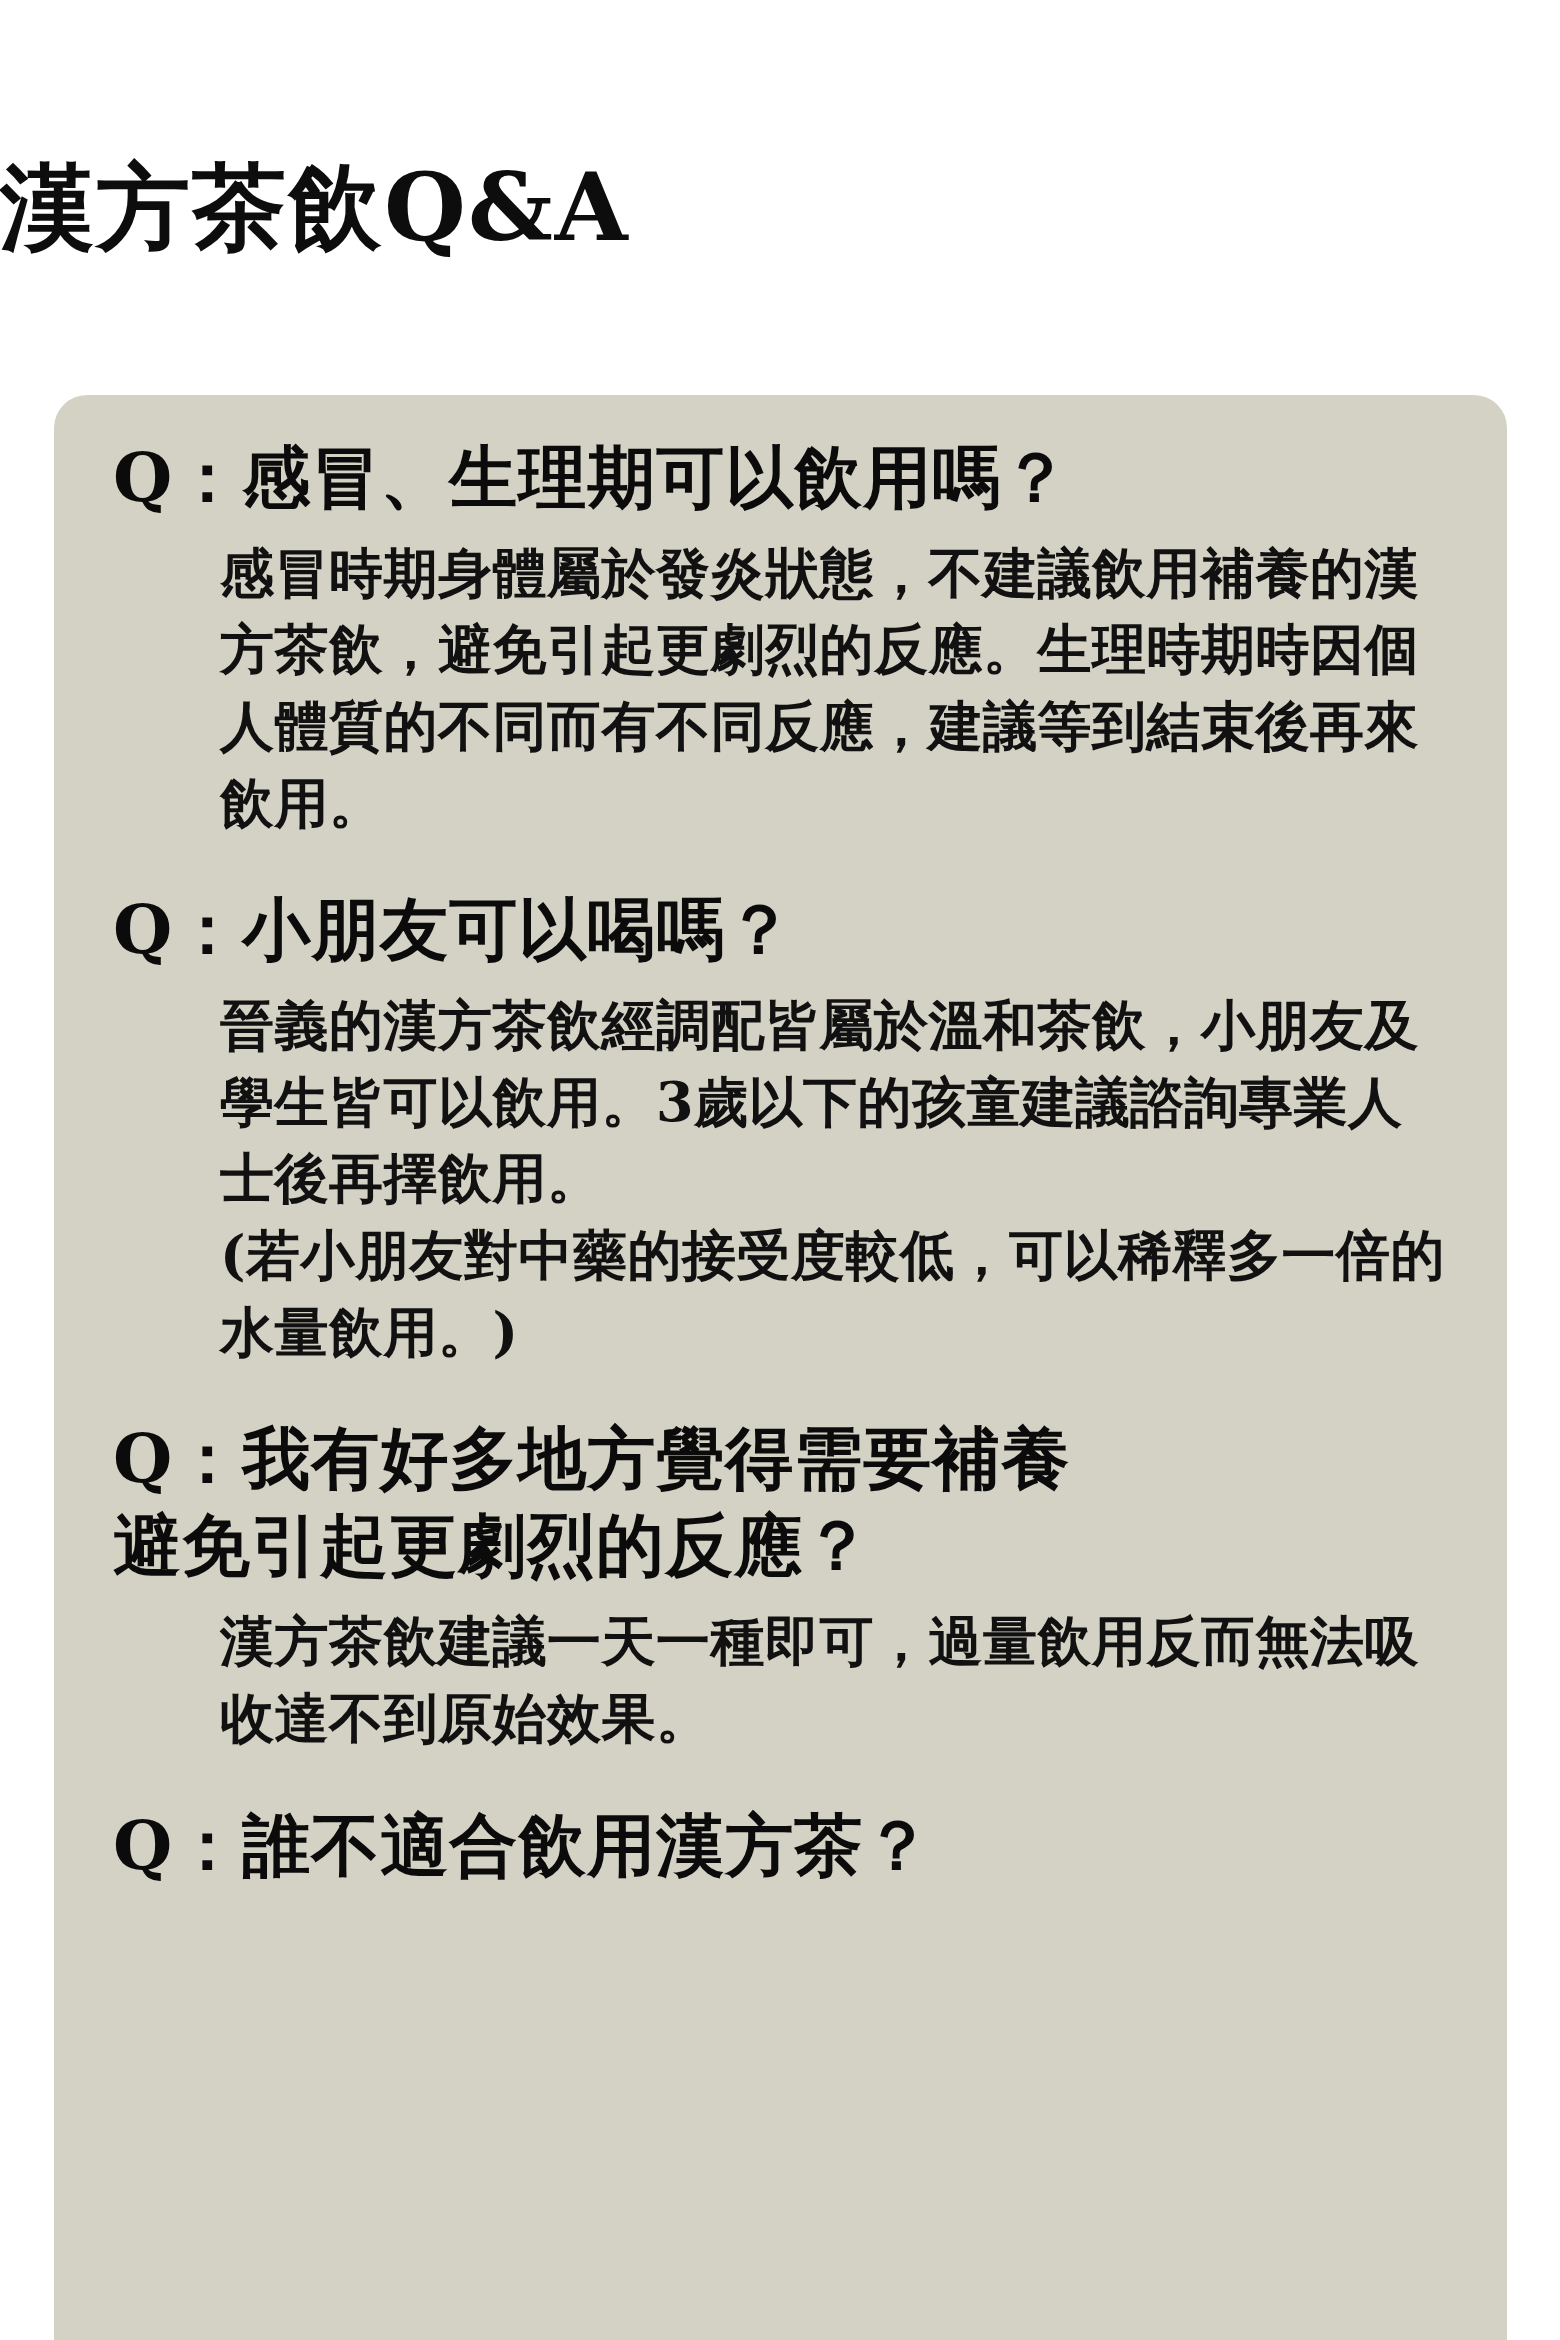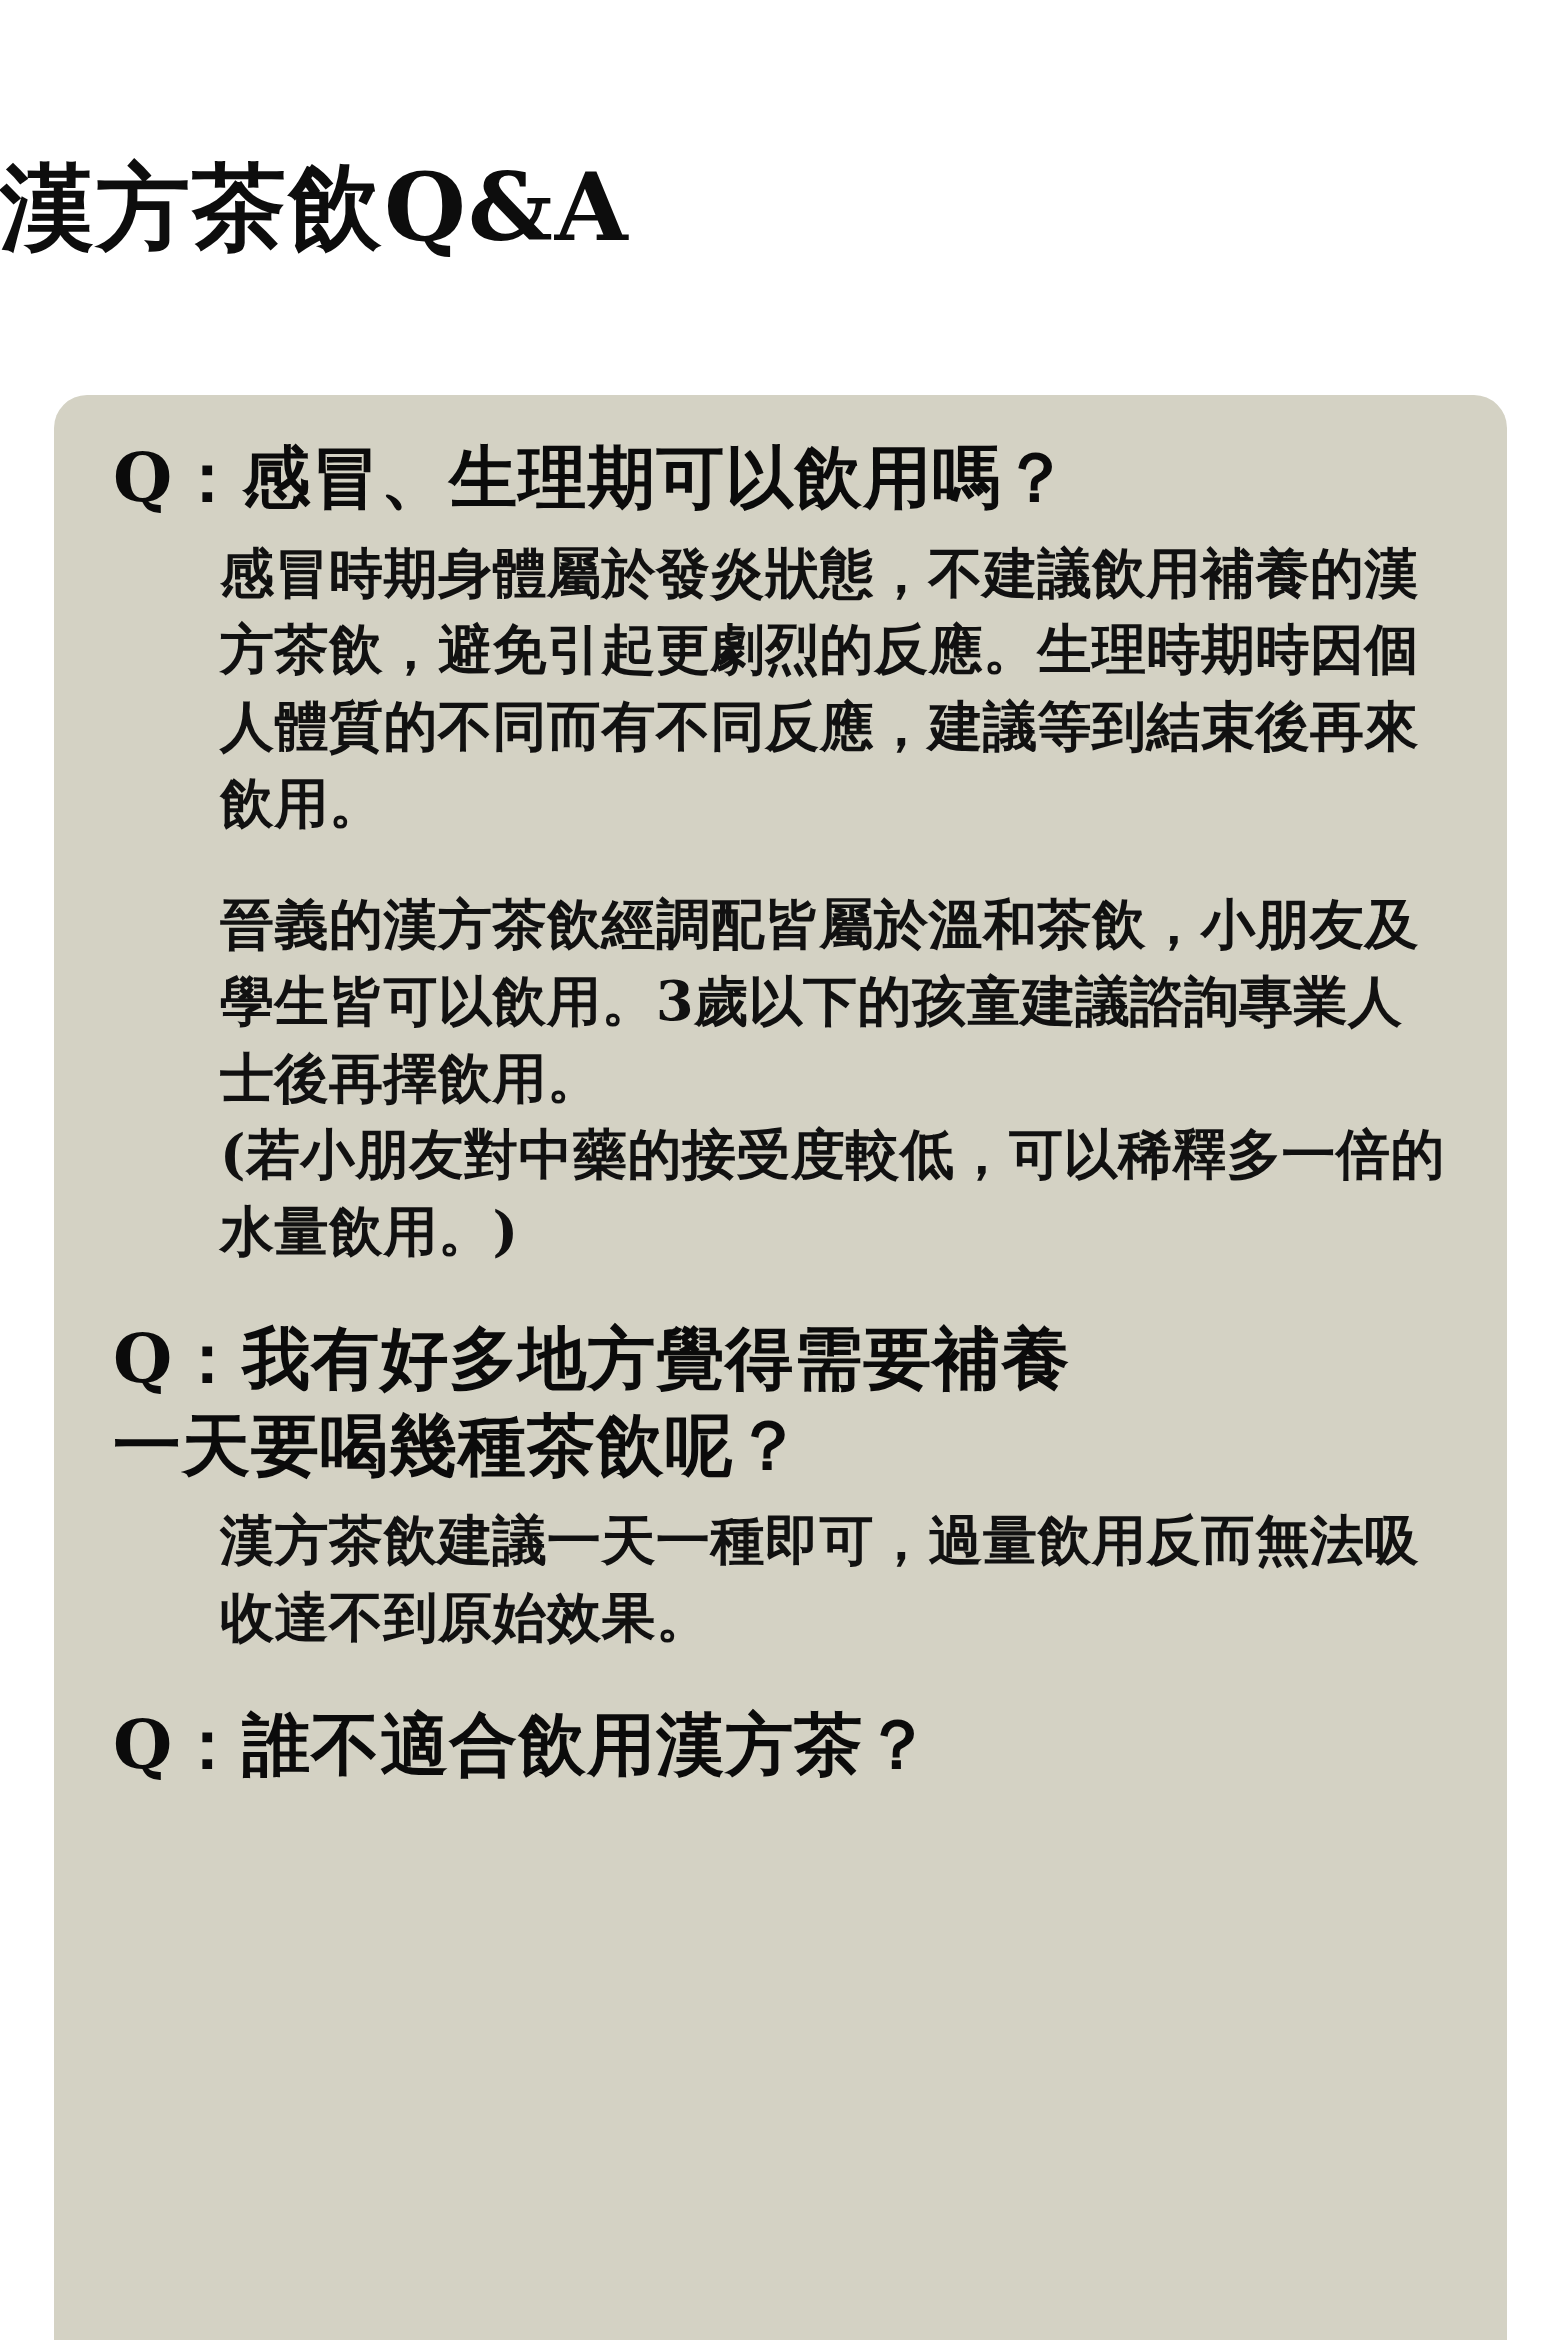--- a/index.html
+++ b/index.html
@@ -78,27 +78,28 @@
   <h1 class="page-title">漢方茶飲Q&amp;A</h1>
 
   <div class="qa-card">
 
     <div class="qa-block">
       <div class="qa-question">Q：感冒、生理期可以飲用嗎？</div>
       <div class="qa-answer">感冒時期身體屬於發炎狀態，不建議飲用補養的漢方茶飲，避免引起更劇烈的反應。生理時期時因個人體質的不同而有不同反應，建議等到結束後再來飲用。</div>
     </div>
 
     <div class="qa-block">
+      <div class="qa-question">Q：小朋友可以喝嗎？</div>
       <div class="qa-answer">晉義的漢方茶飲經調配皆屬於溫和茶飲，小朋友及學生皆可以飲用。3歲以下的孩童建議諮詢專業人士後再擇飲用。
 (若小朋友對中藥的接受度較低，可以稀釋多一倍的水量飲用。)</div>
     </div>
 
     <div class="qa-block">
       <div class="qa-question">Q：我有好多地方覺得需要補養
- 一天要喝幾種茶飲呢？</div>
+ 避免引起更劇烈的反應？</div>
       <div class="qa-answer">漢方茶飲建議一天一種即可，過量飲用反而無法吸收達不到原始效果。</div>
     </div>
 
     <div class="qa-block last">
       <div class="qa-question">Q：誰不適合飲用漢方茶？</div>
       <div class="qa-answer"></div>
     </div>
 
   </div>
 </div>

